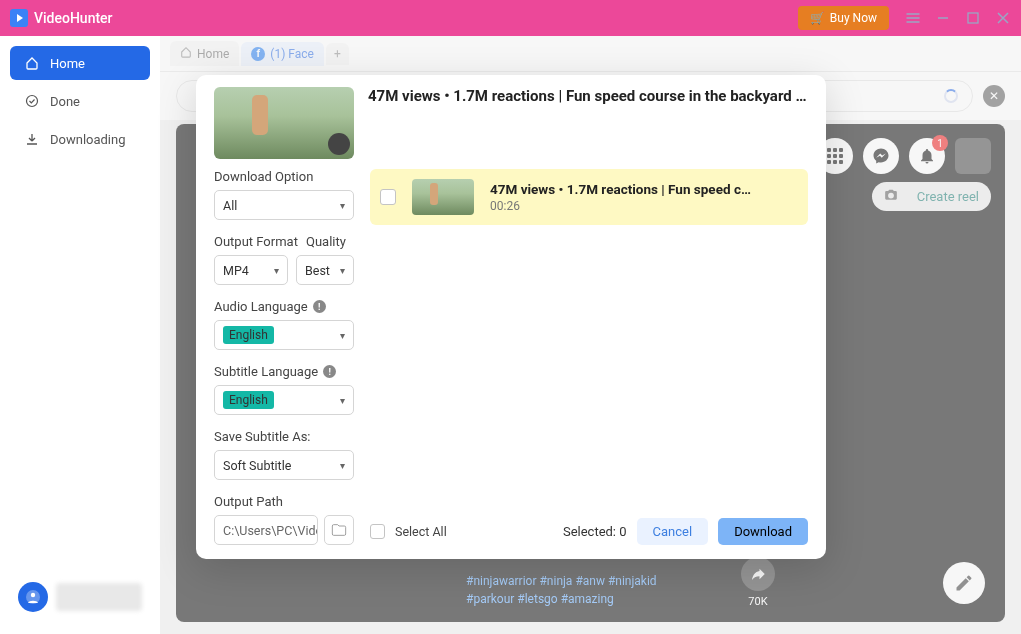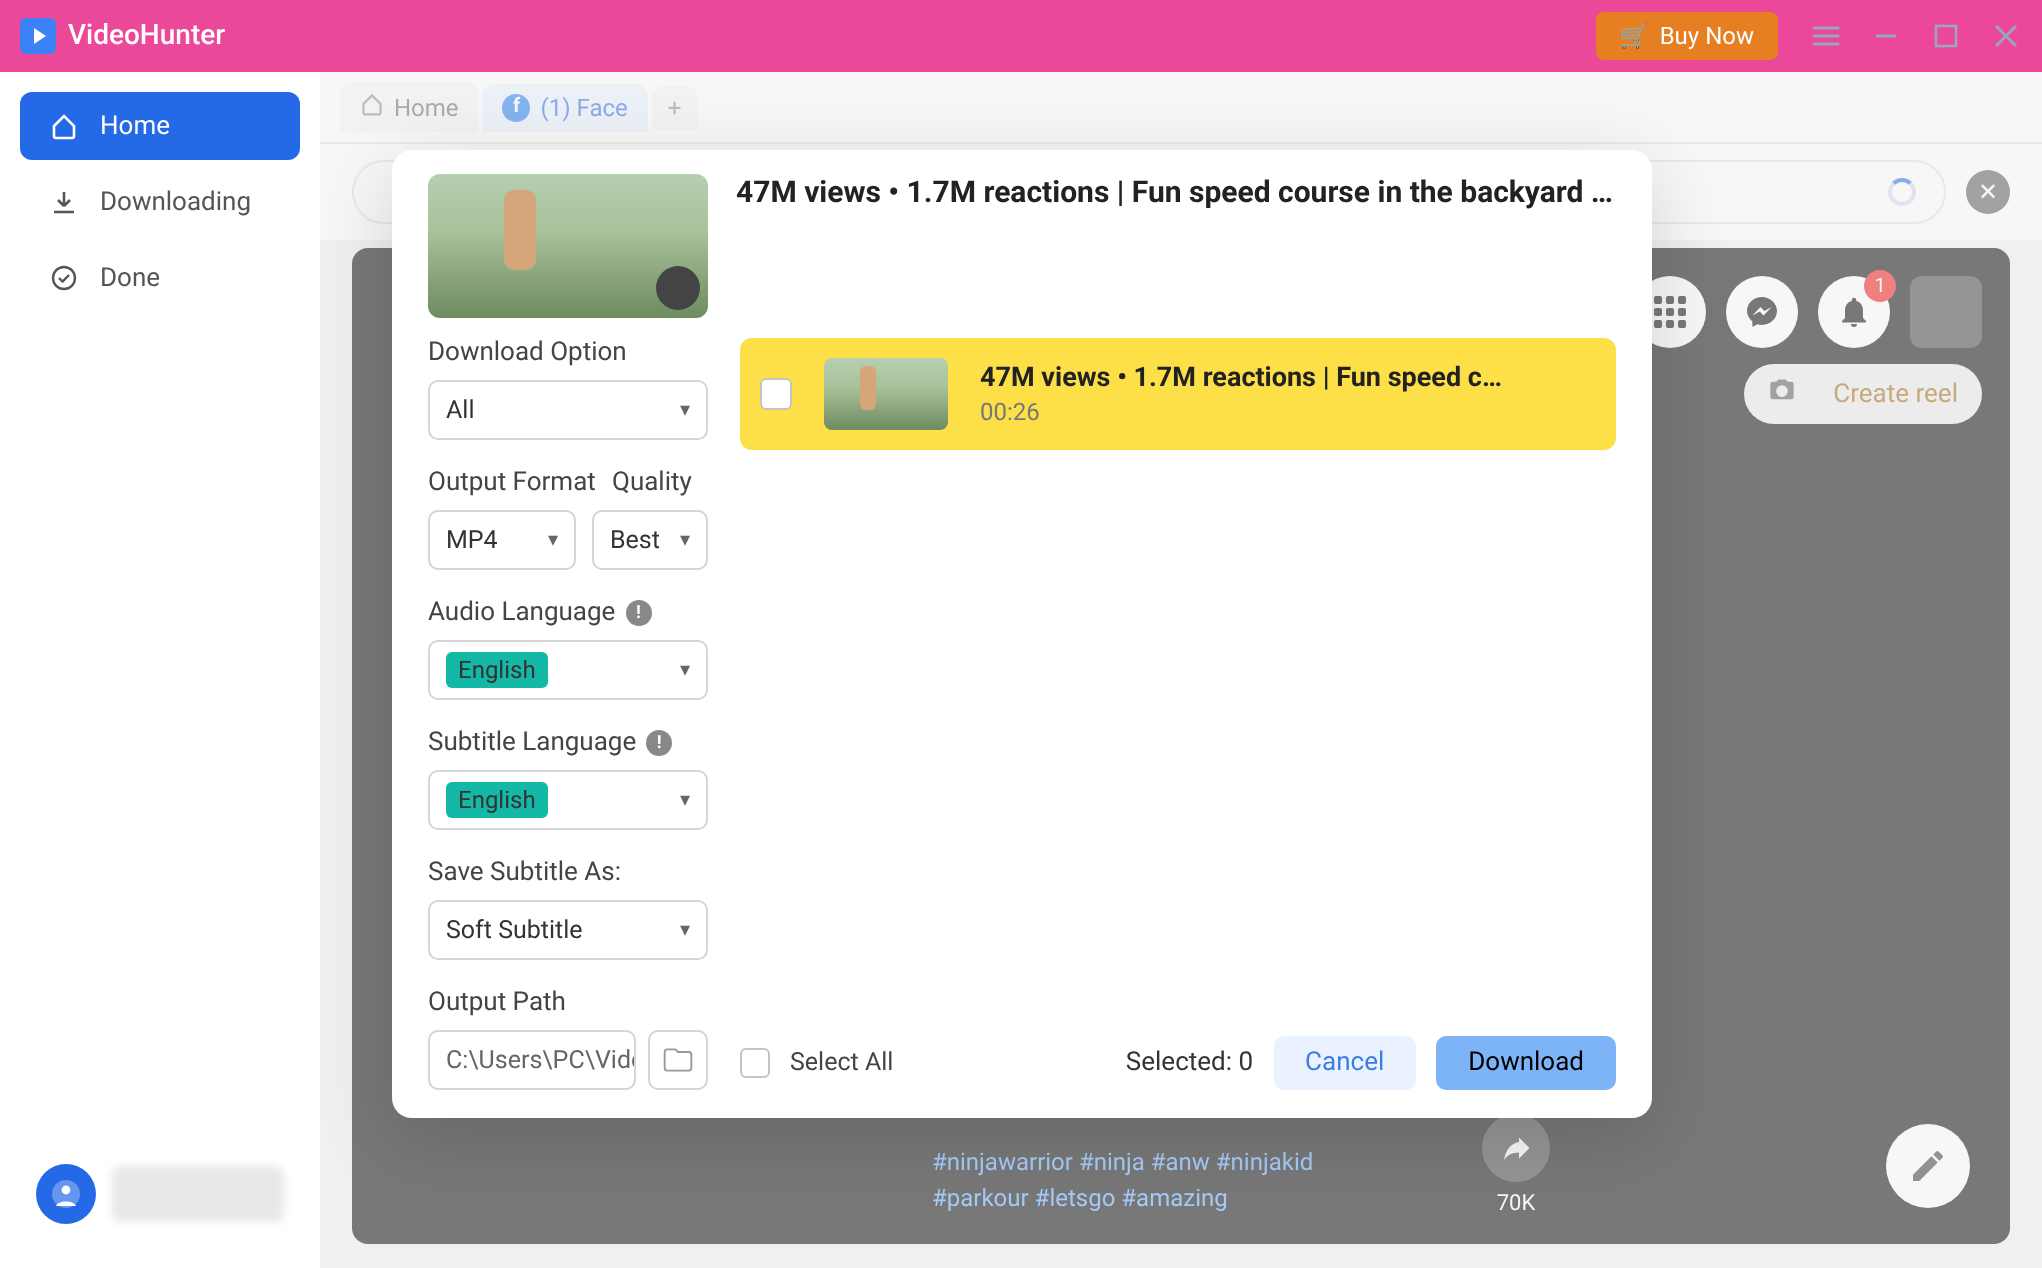--- a/index.html
+++ b/index.html
@@ -36,21 +36,21 @@
 .urlbar { height: 48px; display: flex; align-items: center; padding: 0 16px; gap: 10px; background: #fff; }
 .urlbar .urlinput { flex: 1; height: 32px; border: 1px solid #e0e0e0; border-radius: 16px; padding: 0 14px; font-size: 13px; display: flex; align-items: center; justify-content: flex-end; }
 .urlbar .spinner { width: 14px; height: 14px; border: 2px solid #d0d8f0; border-top-color: #2469e6; border-radius: 50%; }
 .urlbar .close { width: 22px; height: 22px; background: #555; border-radius: 50%; color: #fff; display: flex; align-items: center; justify-content: center; font-size: 12px; cursor: pointer; }
 
 .video-bg { position: absolute; left: 16px; right: 16px; top: 88px; bottom: 12px; background: #000; border-radius: 8px; }
 .video-bg .fbtop { position: absolute; top: 14px; right: 14px; display: flex; gap: 10px; align-items: center; }
 .video-bg .circle { width: 36px; height: 36px; background: #fff; border-radius: 50%; display: flex; align-items: center; justify-content: center; color: #000; cursor: pointer; position: relative; }
 .video-bg .badge { position: absolute; top: -3px; right: -3px; width: 16px; height: 16px; background: #e11; border-radius: 50%; color: #fff; font-size: 10px; display: flex; align-items: center; justify-content: center; }
 .video-bg .sq { width: 36px; height: 36px; background: #3a3a3a; border-radius: 6px; }
-.video-bg .create-reel { position: absolute; top: 58px; right: 14px; background: #e8e8e8; color: #a16207; padding: 6px 12px; border-radius: 16px; font-size: 13px; display: flex; align-items: center; gap: 19px; cursor: pointer; }
+.video-bg .create-reel { position: absolute; top: 58px; right: 14px; background: #e8e8e8; color: #0f766e; padding: 6px 12px; border-radius: 16px; font-size: 13px; display: flex; align-items: center; gap: 19px; cursor: pointer; }
 .video-bg .caption { position: absolute; bottom: 14px; left: 290px; color: #fff; font-size: 12px; line-height: 1.5; }
 .video-bg .hashtag { color: #5aa7ff; }
 .video-bg .share-col { position: absolute; bottom: 14px; right: 230px; color: #fff; text-align: center; font-size: 11px; }
 .video-bg .share-col .icn { width: 34px; height: 34px; background: #3a3a3a; border-radius: 50%; display:flex; align-items:center; justify-content:center; margin-bottom:4px; font-size: 16px;}
 .video-bg .fab { position: absolute; bottom: 18px; right: 20px; width: 42px; height: 42px; background: #fff; border-radius: 50%; display: flex; align-items: center; justify-content: center; cursor: pointer; color: #333; }
 
 
 .dim { position: absolute; inset: 0; background: rgba(240,240,240,0.5); }
 
 
@@ -72,21 +72,21 @@
 .options-col .sel .chev { font-size: 10px; color: #666; }
 .options-col .row { display: flex; gap: 8px; }
 .options-col .row .sel { flex: 1; min-width: 0; }
 .options-col .side-row { display: flex; gap: 0;}
 .options-col .lang-pill { background: #14b8a6; padding: 2px 6px; border-radius: 3px; font-size: 12px;}
 .options-col .path-row { display: flex; gap: 6px; }
 .options-col .path-row .txt { flex: 1; overflow: hidden; white-space: nowrap; color: #666; }
 .options-col .browse { width: 30px; height: 30px; border: 1px solid #d5d5d5; border-radius: 5px; display: flex; align-items: center; justify-content: center; cursor: pointer; color: #888; }
 
 .list-col { flex: 1; display: flex; flex-direction: column; }
-.list-item { display: flex; align-items: center; gap: 16px; padding: 10px; background: #fde047; border-radius: 6px; cursor: pointer; }
+.list-item { display: flex; align-items: center; gap: 16px; padding: 10px; background: #fef9c3; border-radius: 6px; cursor: pointer; }
 .list-item .chk { width: 16px; height: 16px; border: 1.5px solid #c4c4c4; border-radius: 3px; background: #fff; flex-shrink: 0; }
 .list-item .mini { width: 62px; height: 36px; border-radius: 4px; background: linear-gradient(180deg, #b6cfb0 0%, #a8c29a 40%, #6e8a5f 100%); flex-shrink: 0; position: relative; }
 .list-item .mini::after { content:""; position:absolute; left:18px; top:4px; width:8px; height:22px; background:#d4a67a; border-radius:3px;}
 .list-item .info { flex: 1; min-width: 0; }
 .list-item .t { font-weight: 700; font-size: 13.5px; color: #222; white-space: nowrap; overflow: hidden; text-overflow: ellipsis; }
 .list-item .d { font-size: 12px; color: #777; margin-top: 2px; }
 
 .modal-footer { margin-top: auto; display: flex; align-items: center; padding-top: 80px; gap: 10px; }
 .modal-footer .chk { width: 15px; height: 15px; border: 1.5px solid #c4c4c4; border-radius: 3px; }
 .modal-footer .sel-all { font-size: 12.5px; color: #444; }
@@ -143,33 +143,33 @@
       <span class="icn">
         <svg width="14" height="14" viewBox="0 0 14 14">
             <path d="M2 7l5-5 5 5v5a1 1 0 01-1 1H3a1 1 0 01-1-1V7z" stroke="currentColor" stroke-width="1.3" fill="none"></path>
           </svg>
       </span>
       <span>Home</span>
     </div>
     <div class="item">
       <span class="icn">
         <svg width="14" height="14" viewBox="0 0 14 14">
-            <path d="M7 2v7m0 0L4 6m3 3l3-3M2 12h10" stroke="currentColor" stroke-width="1.3" fill="none"></path>
+            <circle cx="7" cy="7" r="5.5" stroke="currentColor" stroke-width="1.2" fill="none"></circle>
+            <path d="M4.5 7l1.8 1.8L9.5 5.5" stroke="currentColor" stroke-width="1.2" fill="none"></path>
           </svg>
       </span>
-      <span>Downloading</span>
+      <span>Done</span>
     </div>
     <div class="item">
       <span class="icn">
         <svg width="14" height="14" viewBox="0 0 14 14">
-            <circle cx="7" cy="7" r="5.5" stroke="currentColor" stroke-width="1.2" fill="none"></circle>
-            <path d="M4.5 7l1.8 1.8L9.5 5.5" stroke="currentColor" stroke-width="1.2" fill="none"></path>
+            <path d="M7 2v7m0 0L4 6m3 3l3-3M2 12h10" stroke="currentColor" stroke-width="1.3" fill="none"></path>
           </svg>
       </span>
-      <span>Done</span>
+      <span>Downloading</span>
     </div>
     <div class="profile">
       <div class="avatar">
         <svg width="16" height="16" viewBox="0 0 16 16">
             <circle cx="8" cy="8" r="7" fill="#fff" opacity="0.3"></circle>
             <circle cx="8" cy="6" r="2.2" fill="#fff"></circle>
             <path d="M3 14c1-3 9-3 10 0" fill="#fff"></path>
           </svg>
       </div>
       <div class="blur"></div>

